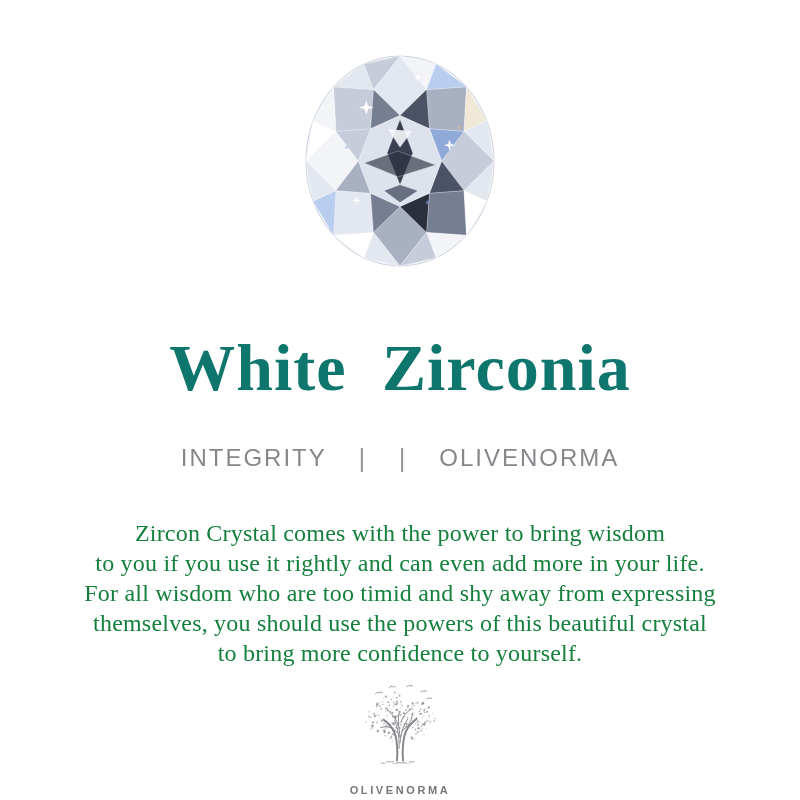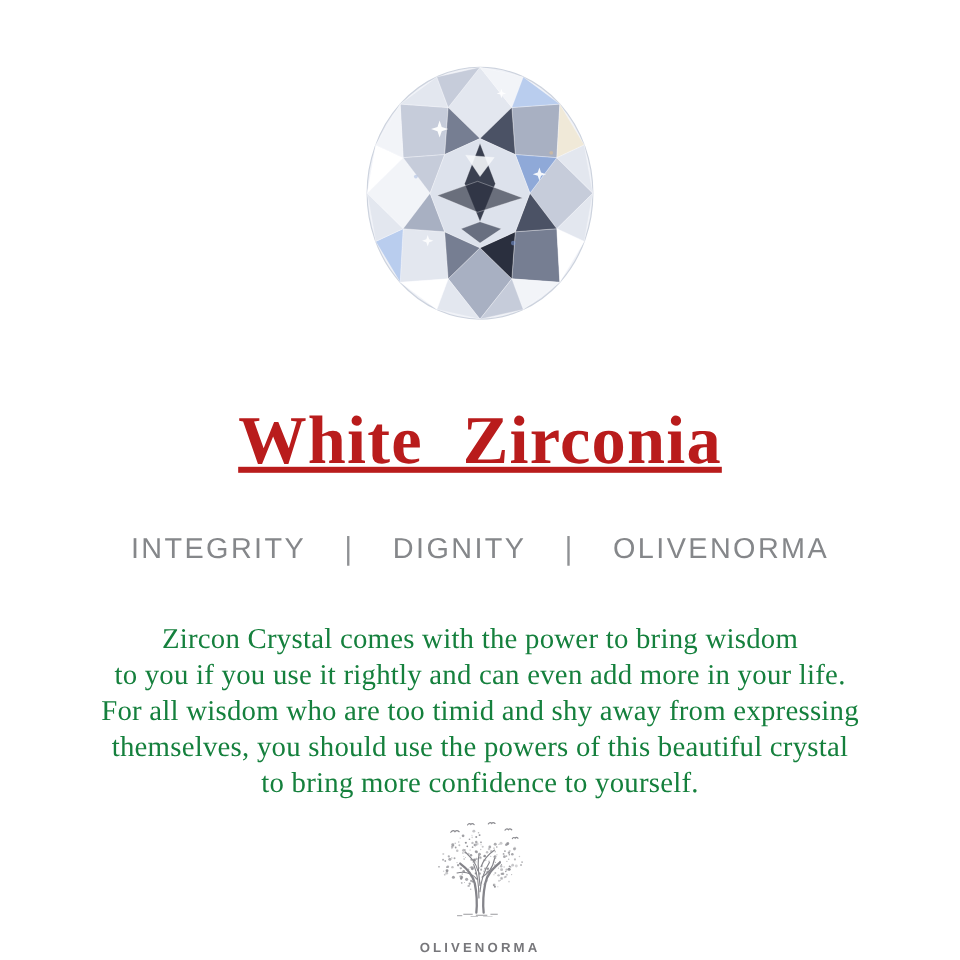--- a/index.html
+++ b/index.html
@@ -9,22 +9,22 @@
   }
   .card{
     width:800px;height:800px;background:#ffffff;
     display:flex;flex-direction:column;align-items:center;
   }
   .gem-wrap{margin-top:52px;width:198px;height:218px;}
   .gem-wrap svg{display:block;width:198px;height:218px;}
   .title{
     margin:62px 0 0;
     font-family:"Liberation Serif","DejaVu Serif",serif;
-    font-weight:700;font-size:57px;line-height:72px;
-    color:#b91c1c;letter-spacing:1px;word-spacing:18px;text-align:center;text-decoration:underline;
+    font-weight:700;font-size:66px;line-height:72px;
+    color:#0f766e;letter-spacing:1px;word-spacing:18px;text-align:center;
   }
   .subtitle{
     margin-top:40px;display:flex;align-items:center;gap:32px;
     font-size:24px;letter-spacing:2px;color:#85878a;font-weight:400;
   }
   .subtitle .sep{color:#8f9194;font-weight:300;transform:scaleY(1.1);}
   .desc{
     margin-top:46px;text-align:center;
     font-family:"Liberation Serif","DejaVu Serif",serif;
     font-size:24px;line-height:30px;color:#15803d;letter-spacing:0.2px;
@@ -98,21 +98,20 @@
       <circle cx="160" cy="76" r="1.6" fill="#e7c089" opacity="0.5"></circle>
       <circle cx="46" cy="96" r="1.6" fill="#9db4dd" opacity="0.5"></circle>
     </svg>
   </div>
 
   <h1 class="title">White Zirconia</h1>
 
   <div class="subtitle">
     <span>INTEGRITY</span>
     <span class="sep">|</span>
-    <span>DIGNITY</span>
     <span class="sep">|</span>
     <span>OLIVENORMA</span>
   </div>
 
   <div class="desc">
     <div>Zircon Crystal comes with the power to bring wisdom</div>
     <div>to you if you use it rightly and can even add more in your life.</div>
     <div>For all wisdom who are too timid and shy away from expressing</div>
     <div>themselves, you should use the powers of this beautiful crystal</div>
     <div>to bring more confidence to yourself.</div>

